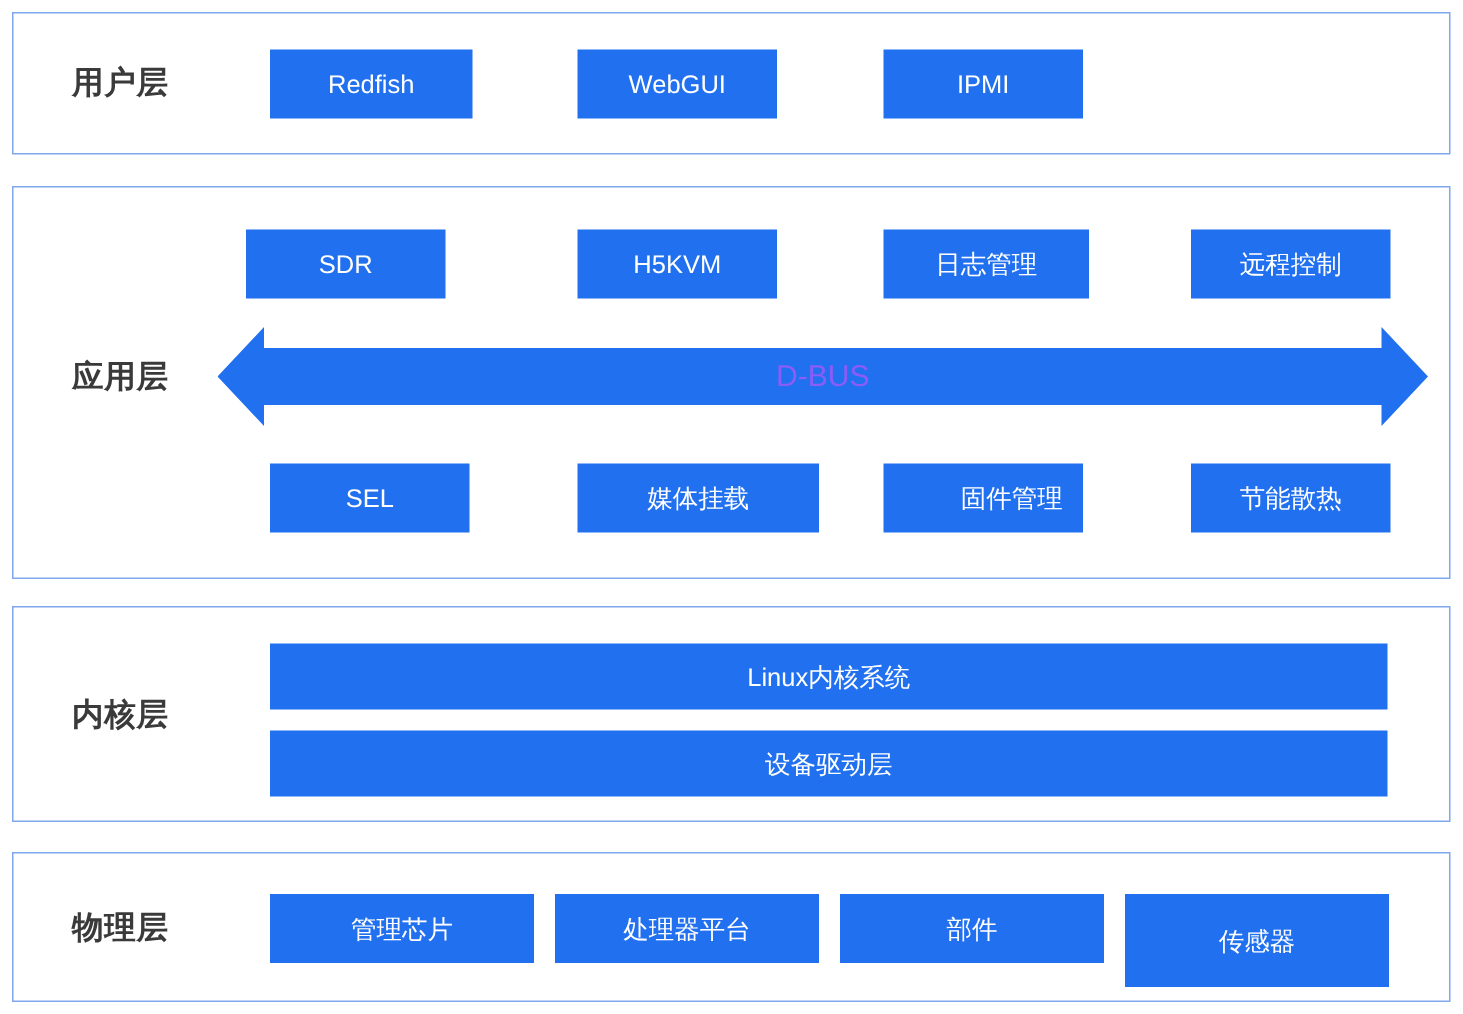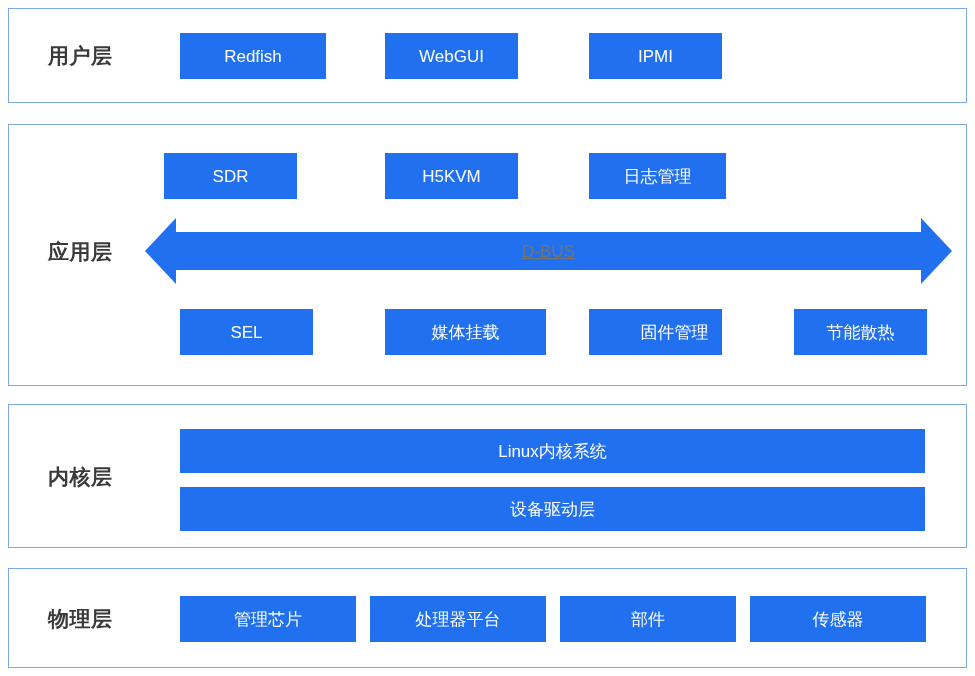--- a/index.html
+++ b/index.html
@@ -64,48 +64,48 @@
   .dbus-wrap svg { display: block; }
   .dbus-label {
     position: absolute;
     left: 0;
     top: 0;
     width: 807px;
     height: 66px;
     display: flex;
     align-items: center;
     justify-content: center;
-    color: #737373;
-    font-size: 17px;
+    color: #8b5cf6;
+    font-size: 20px;
     line-height: 1;
     white-space: nowrap;
     pointer-events: none;
-    text-decoration: underline;
   }
 </style>
 </head>
 <body>
 
 <div id="canvas">
 
   <div class="layer-panel" style="left:8px; top:8px; width:959px; height:95px;"></div>
 
   <div class="layer-title" style="left:48px; top:45px;">用户层</div>
 
-  <div class="blk" style="left:180px; top:33px; width:146px; height:46px;">Redfish</div>
+  <div class="blk" style="left:180px; top:33px; width:135px; height:46px;">Redfish</div>
   <div class="blk" style="left:385px; top:33px; width:133px; height:46px;">WebGUI</div>
   <div class="blk" style="left:589px; top:33px; width:133px; height:46px;">IPMI</div>
 
   <div class="layer-panel" style="left:8px; top:124px; width:959px; height:262px;"></div>
 
   <div class="layer-title" style="left:48px; top:241px;">应用层</div>
 
   <div class="blk" style="left:164px; top:153px; width:133px; height:46px;text-align:right;">SDR</div>
   <div class="blk" style="left:385px; top:153px; width:133px; height:46px;">H5KVM</div>
   <div class="blk" style="left:589px; top:153px; width:137px; height:46px;">日志管理</div>
+  <div class="blk" style="left:794px; top:153px; width:133px; height:46px;">远程控制</div>
 
   <div class="dbus-wrap">
     <svg width="807" height="66" viewBox="0 0 807 66" xmlns="http://www.w3.org/2000/svg">
       <polygon fill="#2170ef" points="0,33 31,0 31,14 776,14 776,0 807,33 776,66 776,52 31,52 31,66"></polygon>
     </svg>
     <div class="dbus-label">D-BUS</div>
   </div>
 
   <div class="blk" style="left:180px; top:309px; width:133px; height:46px;">SEL</div>
   <div class="blk" style="left:385px; top:309px; width:161px; height:46px;">媒体挂载</div>
@@ -119,15 +119,15 @@
   <div class="blk wide-bar" style="left:180px; top:429px; width:745px; height:44px;">Linux内核系统</div>
   <div class="blk wide-bar" style="left:180px; top:487px; width:745px; height:44px;">设备驱动层</div>
 
   <div class="layer-panel" style="left:8px; top:568px; width:959px; height:100px;"></div>
 
   <div class="layer-title" style="left:48px; top:608px;">物理层</div>
 
   <div class="blk phys" style="left:180px; top:596px; width:176px; height:46px;">管理芯片</div>
   <div class="blk phys" style="left:370px; top:596px; width:176px; height:46px;">处理器平台</div>
   <div class="blk phys" style="left:560px; top:596px; width:176px; height:46px;">部件</div>
-  <div class="blk phys" style="left:750px; top:596px; width:176px; height:46px;">传感器</div>
+  <div class="blk phys" style="left:750px; top:596px; width:176px; height:62px;">传感器</div>
 
 </div>
 
 </body></html>

